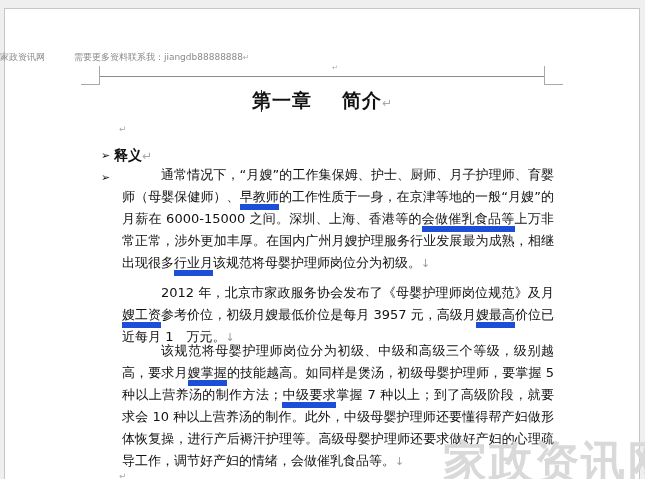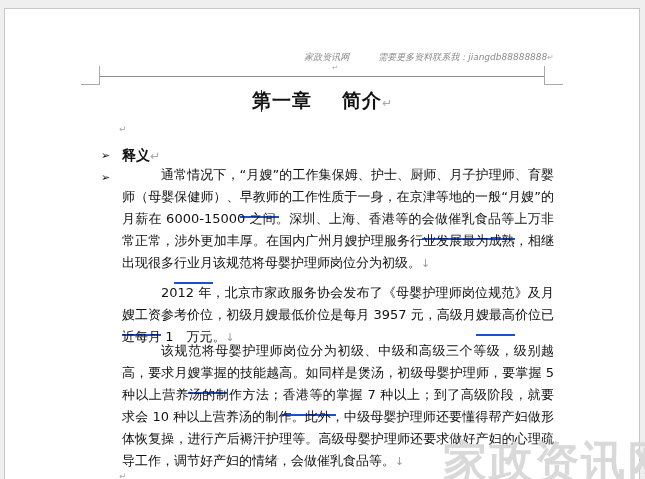--- a/index.html
+++ b/index.html
@@ -6,22 +6,22 @@
   body {
     width:645px; height:479px; overflow:hidden; position:relative;
     background:#efefef;
     font-family:"DejaVu Sans", "Liberation Sans", sans-serif;
   }
   .page {
     position:absolute; left:4px; top:8px; width:636px; height:480px;
     background:#ffffff; border:1px solid #c6c6c6; box-sizing:border-box;
   }
   .header-text {
-    position:absolute; top:51px; left:0; width:554px; text-align:right;
-    font-size:9px; color:#8a8a8a; white-space:nowrap;font-style:italic;
+    position:absolute; top:51px; left:0; width:554px; text-align:left;
+    font-size:9px; color:#8a8a8a; white-space:nowrap;
   }
   .header-text .site { margin-right:26px; }
   .header-mark { color:#aaa; font-size:8px; }
   .header-sub-mark {
     position:absolute; left:332px; top:64px; font-size:7px; color:#aaa;
   }
   .header-line {
     position:absolute; top:76px; left:100px; width:445px; height:1px; background:#8c8c8c;
   }
   .corner { position:absolute; background:#a8a8a8; }
@@ -32,29 +32,29 @@
   .title .gap { display:inline-block; width:30px; }
   .cursor {
     position:absolute; left:261px; top:90px; width:1px; height:22px; background:#222;
   }
   .pmark { color:#a8a8a8; font-weight:normal; font-size:12px; }
   .empty-mark { position:absolute; color:#aaa; font-size:9px; }
   .bullet {
     position:absolute; left:101px; font-size:11px; color:#111;
   }
   .heading {
-    position:absolute; left:122px; top:147px; font-size:14px; font-weight:bold; color:#111;
+    position:absolute; left:114px; top:147px; font-size:14px; font-weight:bold; color:#111;
   }
   .body-text {
     position:absolute; left:122px; width:432px;
     font-size:13px; line-height:22px; color:#111; text-align:justify;
     text-indent:39px;
   }
   .body-text u {
-    text-decoration:none; border-bottom:2px solid #1d4ed8; padding-bottom:12px;
+    text-decoration:none; border-bottom:6px solid #1d4ed8; padding-bottom:0;
   }
   .arrow { color:#9a9a9a; font-size:11px; }
   .watermark {
     position:absolute; left:443px; top:433px; font-size:44px; font-weight:bold;
     color:#d9d9d9; letter-spacing:2px; white-space:nowrap;
   }
 </style>
 </head>
 <body>
 
@@ -87,18 +87,18 @@
 <div class="bullet" style="top:171px;">➢</div>
 <div class="body-text" style="top:164px;">
   <span>通常情况下，“月嫂”的工作集保姆、护士、厨师、月子护理师、育婴师（母婴保健师）、</span><u>早教师</u><span>的工作性质于一身，在京津等地的一般“月嫂”的月薪在 6000-15000 之间。深圳、上海、香港等的</span><u>会做催乳食品等</u><span>上万非常正常，涉外更加丰厚。在国内广州月嫂护理服务行业发展最为成熟，相继出现很多</span><u>行业月</u><span>该规范将母婴护理师岗位分为初级。</span><span class="arrow">↓</span>
 </div>
 
 <div class="body-text" style="top:282px;">
   <span>2012 年，北京市家政服务协会发布了《母婴护理师岗位规范》及月</span><u>嫂工资</u><span>参考价位，初级月嫂最低价位是每月 3957 元，高级月</span><u>嫂最高</u><span>价位已近每月 1　万元。</span><span class="arrow">↓</span>
 </div>
 
 <div class="body-text" style="top:340px;">
-  <span>该规范将母婴护理师岗位分为初级、中级和高级三个等级，级别越高，要求月</span><u>嫂掌握</u><span>的技能越高。如同样是煲汤，初级母婴护理师，要掌握 5 种以上营养汤的制作方法；</span><u>香港等的</u><span>掌握 7 种以上；到了高级阶段，就要求会 10 种以上营养汤的制作。此外，中级母婴护理师还要懂得帮产妇做形体恢复操，进行产后褥汗护理等。高级母婴护理师还要求做好产妇的心理疏导工作，调节好产妇的情绪，会做催乳食品等。</span><span class="arrow">↓</span>
+  <span>该规范将母婴护理师岗位分为初级、中级和高级三个等级，级别越高，要求月</span><u>嫂掌握</u><span>的技能越高。如同样是煲汤，初级母婴护理师，要掌握 5 种以上营养汤的制作方法；</span><u>中级要求</u><span>掌握 7 种以上；到了高级阶段，就要求会 10 种以上营养汤的制作。此外，中级母婴护理师还要懂得帮产妇做形体恢复操，进行产后褥汗护理等。高级母婴护理师还要求做好产妇的心理疏导工作，调节好产妇的情绪，会做催乳食品等。</span><span class="arrow">↓</span>
 </div>
 
 <div class="empty-mark" style="left:119px;top:471px;">↵</div>
 
 <div class="watermark">家政资讯网</div>
 
 </body></html>

